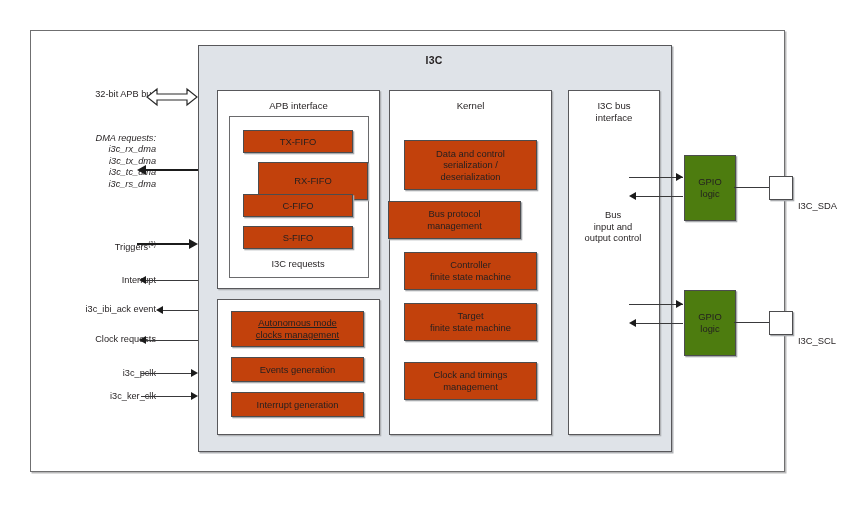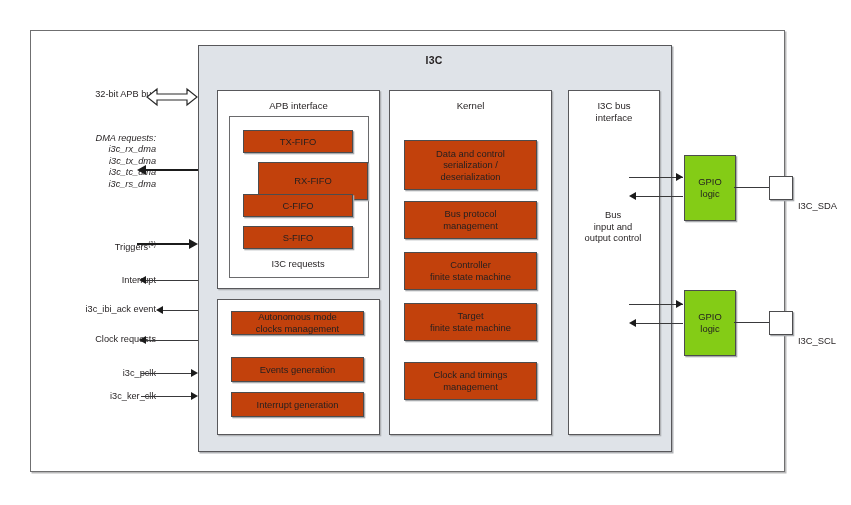--- a/index.html
+++ b/index.html
@@ -69,21 +69,21 @@
     border-right:9px solid #1b1b1b;
   }
   .arrow-r.sm{border-top-width:4px;border-bottom-width:4px;border-left-width:7px;}
   .arrow-l.sm{border-top-width:4px;border-bottom-width:4px;border-right-width:7px;}
 
   
   #apb-arrow{left:146px;top:87px;}
 
   
   .gpio{
-    position:absolute;background:#84cc16;border:1.2px solid #4c4c4e;
+    position:absolute;background:#4d7c0f;border:1.2px solid #4c4c4e;
     box-shadow:1.3px 1.3px 0 0 #a9abae;
     display:flex;align-items:center;justify-content:center;
     text-align:center;font-size:9.4px;line-height:11.6px;
   }
   .pad{
     position:absolute;width:22px;height:22px;background:#ffffff;
     border:1.2px solid #4c4c4e;box-shadow:1.3px 1.3px 0 0 #a9abae;
   }
   .padlabel{position:absolute;font-size:9.4px;white-space:nowrap;margin-top:18px;}
 </style>
@@ -148,33 +148,33 @@
 
 <div class="box" style="left:243px;top:130px;width:110px;height:23px;">TX-FIFO</div>
 <div class="box" style="left:243px;top:162px;width:110px;height:38px;margin-left:15px;">RX-FIFO</div>
 <div class="box" style="left:243px;top:194px;width:110px;height:23px;">C-FIFO</div>
 <div class="box" style="left:243px;top:226px;width:110px;height:23px;">S-FIFO</div>
 
 <div class="abs" style="left:229px;top:258px;width:138px;text-align:center;font-size:9.4px;">I3C requests</div>
 
 <div class="abs panel" style="left:217px;top:299px;width:161px;height:134px;"></div>
 
-<div class="box" style="left:231px;top:311px;width:133px;height:24px;white-space:pre-line;">Autonomous mode
+<div class="box" style="left:231px;top:311px;width:133px;height:36px;white-space:pre-line;text-decoration:underline;">Autonomous mode
 clocks management</div>
 <div class="box" style="left:231px;top:357px;width:133px;height:25px;">Events generation</div>
 <div class="box" style="left:231px;top:392px;width:133px;height:25px;">Interrupt generation</div>
 
 <div class="abs panel" style="left:389px;top:90px;width:161px;height:343px;">
   <div class="panel-title" style="top:9px;">Kernel</div>
 </div>
 
 <div class="box" style="left:404px;top:140px;width:133px;height:50px;white-space:pre-line;">Data and control
 serialization /
 deserialization</div>
-<div class="box" style="left:404px;top:201px;width:133px;height:38px;white-space:pre-line;">Bus protocol
+<div class="box" style="left:388px;top:201px;width:133px;height:38px;white-space:pre-line;">Bus protocol
 management</div>
 <div class="box" style="left:404px;top:252px;width:133px;height:38px;white-space:pre-line;">Controller
 finite state machine</div>
 <div class="box" style="left:404px;top:303px;width:133px;height:38px;white-space:pre-line;">Target
 finite state machine</div>
 <div class="box" style="left:404px;top:354px;width:133px;height:38px;white-space:pre-line;margin-top:8px;">Clock and timings
 management</div>
 
 <div class="abs panel" style="left:568px;top:90px;width:90px;height:343px;">
   <div class="panel-title" style="top:9px;white-space:pre-line;">I3C bus

